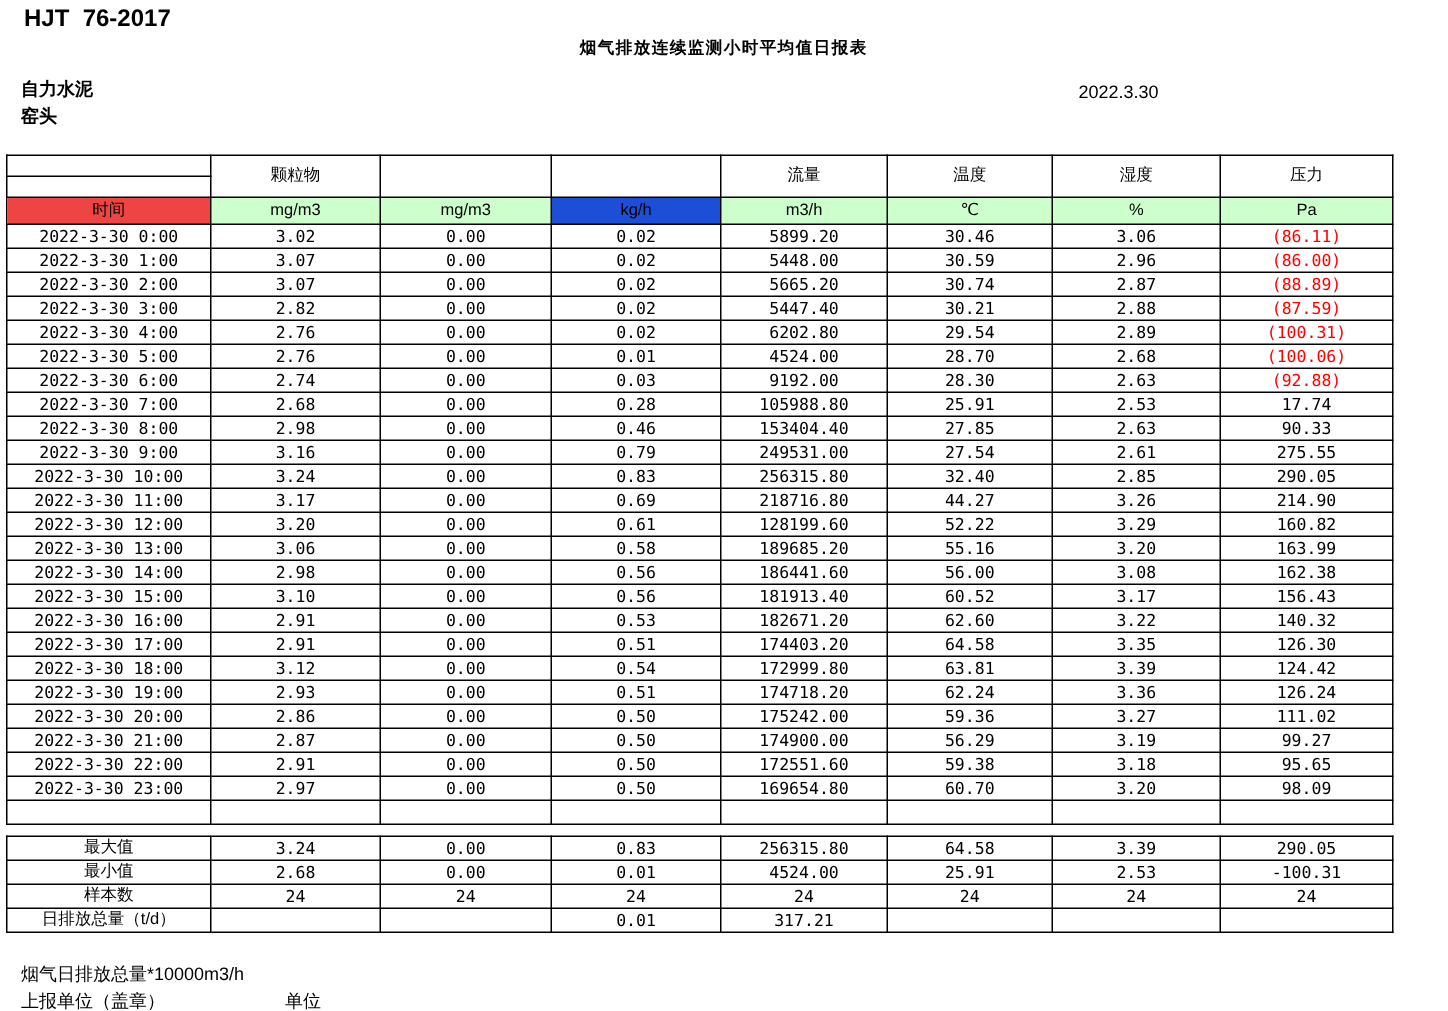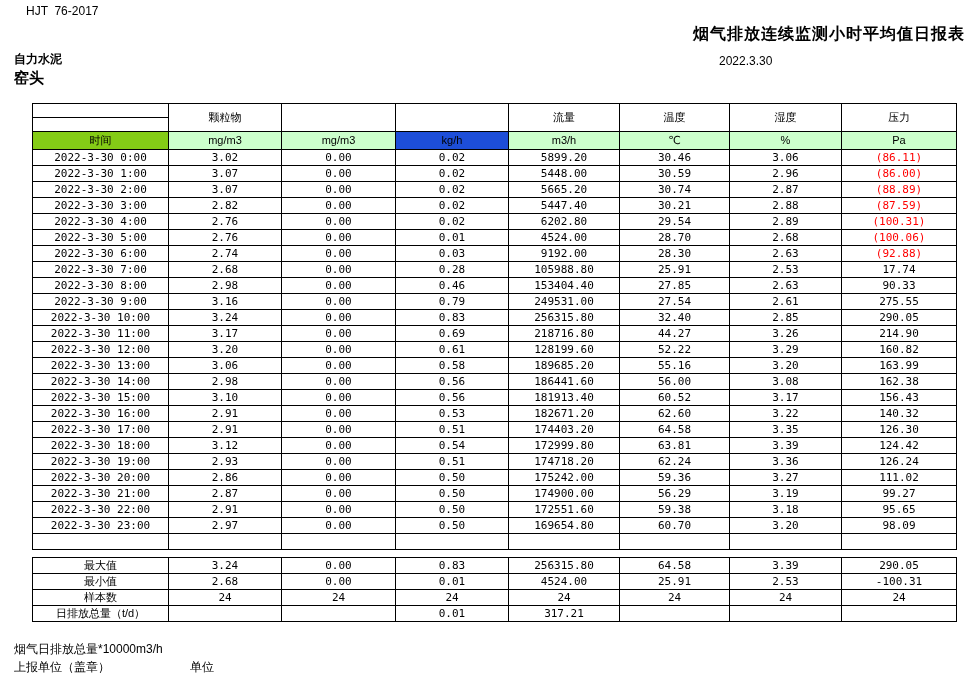--- a/index.html
+++ b/index.html
@@ -2,27 +2,27 @@
 <html style="--neg: #ff0000;"><head>
 <meta charset="utf-8">
 <style>
   html,body{margin:0;padding:0;}
   body{
     width:965px;height:674px;background:#ffffff;position:relative;
     font-family:"Liberation Sans","DejaVu Sans",sans-serif;color:#000;
     overflow:hidden;
   }
   .abs{position:absolute;}
-  .doc-code{top:4px;left:26px;font-weight:normal;font-size:12px;white-space:pre;}
-  .title{top:24px;left:0;width:965px;text-align:right;font-weight:bold;font-size:16px;letter-spacing:1px;}
+  .doc-code{top:4px;left:16px;font-weight:bold;font-size:16px;white-space:pre;}
+  .title{top:24px;left:0;width:965px;text-align:center;font-weight:bold;font-size:11px;letter-spacing:1px;}
   .company{top:51px;left:14px;font-weight:bold;font-size:12px;}
-  .station{top:69px;left:14px;font-weight:bold;font-size:15px;}
+  .station{top:69px;left:14px;font-weight:bold;font-size:12px;}
   .date{top:54px;left:719px;font-size:12px;}
   table{border-collapse:collapse;table-layout:fixed;}
-  .main{left:32px;padding-left:19px;}
+  .main{left:4px;padding-left:19px;}
   .tbl-main{top:103px;}
   .tbl-summary{top:557px;}
   td{
     border:1px solid #000;padding:0 2px;text-align:center;vertical-align:middle;
     font-size:11px;height:15px;line-height:15px;white-space:nowrap;overflow:hidden;
     font-family:"DejaVu Sans Mono","Liberation Mono",monospace;
   }
   thead td{font-family:"Liberation Sans","DejaVu Sans",sans-serif;}
   tr.hdr td{height:13px;line-height:13px;}
   tr.unit-row td{height:17px;line-height:17px;}
@@ -61,21 +61,21 @@
       <td rowspan="2" class="lbl"></td>
       <td rowspan="2" class="lbl">流量</td>
       <td rowspan="2" class="lbl">温度</td>
       <td rowspan="2" class="lbl">湿度</td>
       <td rowspan="2" class="lbl">压力</td>
     </tr>
     <tr class="hdr">
       <td></td>
     </tr>
     <tr class="unit-row green">
-      <td class="lbl" style="background: #84cc16; text-align: center;">时间</td>
+      <td class="lbl" style="background: #ef4444; text-align: center;">时间</td>
       <td style="background: rgb(204, 255, 204);">mg/m3</td>
       <td style="background: rgb(204, 255, 204);">mg/m3</td>
       <td style="background: #1d4ed8;">kg/h</td>
       <td style="background: rgb(204, 255, 204); margin-top: 20px;">m3/h</td>
       <td style="background: rgb(204, 255, 204);">℃</td>
       <td style="background: rgb(204, 255, 204);">%</td>
       <td style="background: rgb(204, 255, 204);">Pa</td>
     </tr>
   </thead>
   <tbody id="main-body">

